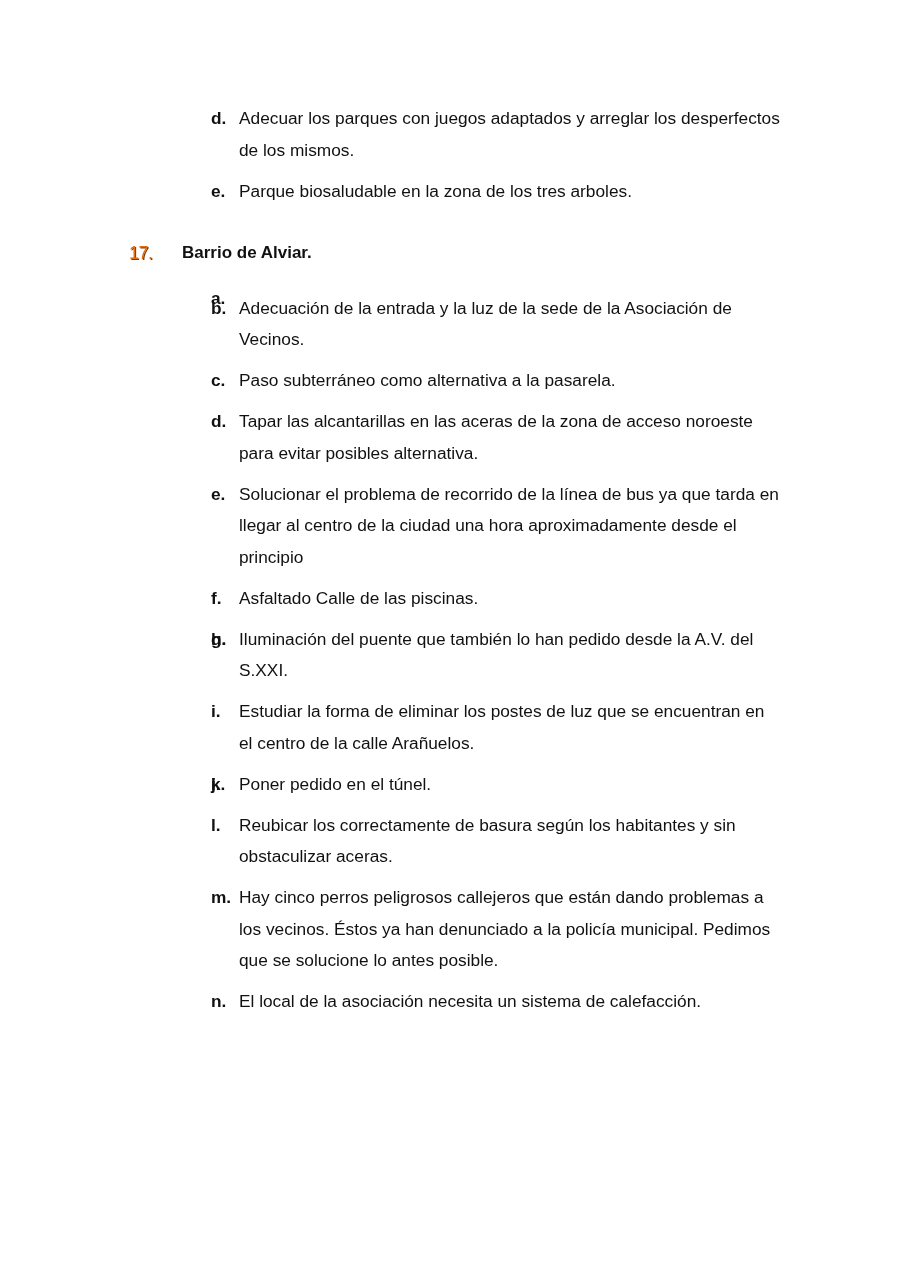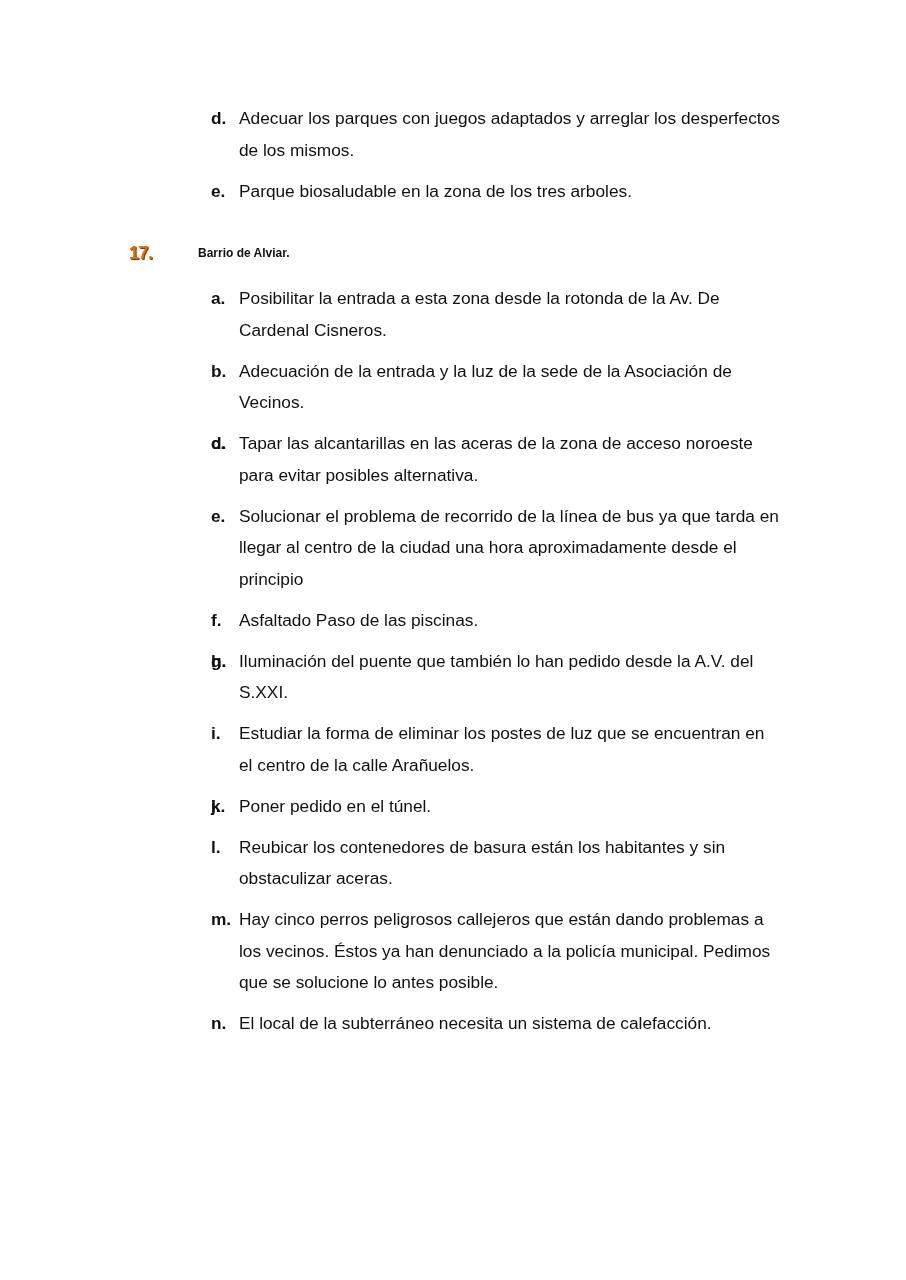--- a/index.html
+++ b/index.html
@@ -3,23 +3,23 @@
   <meta charset="utf-8">
   <style>
     html, body { margin: 0; padding: 0; background: #ffffff; }
     body { width: 906px; height: 1280px; position: relative; overflow: hidden;
            font-family: "Liberation Sans", sans-serif; color: #111111; }
     .page { position: absolute; left: 0; top: 0; width: 906px; height: 1280px; }
     .list { position: absolute; left: 211px; width: 570px; margin: 0; padding: 0; }
     .item { position: relative; padding-left: 28px; font-size: 17.3px; line-height: 31.5px; margin: 0 0 9.5px 0; }
     .marker { position: absolute; left: 0; top: 0; font-weight: bold; }
     .heading { position: absolute; left: 129px; top: 240px; height: 28px; }
-    .heading-num { position: absolute; left: 0; top: 0; font-weight: bold; font-size: 18px; color: #e46c0a;
+    .heading-num { position: absolute; left: 0; top: 0; font-weight: normal; font-size: 18px; color: #e46c0a;
                    text-shadow: 1px 1px 0 #7a3a05; letter-spacing: -0.5px; line-height: 26px; }
-    .heading-title { position: absolute; left: 69px; top: 0; font-weight: bold; font-size: 12px; line-height: 26px; white-space: nowrap; }
+    .heading-title { position: absolute; left: 53px; top: 0; font-weight: bold; font-size: 17px; line-height: 26px; white-space: nowrap; }
   </style>
 </head>
 <body>
 
 <div class="page">
 
   <div class="list" style="top:103px;">
     <div class="item">
       <span class="marker">d.</span>
       <span>Adecuar los parques con juegos adaptados y arreglar los desperfectos de los mismos.</span>
@@ -31,40 +31,40 @@
   </div>
 
   <div class="heading">
     <span class="heading-num">17.</span>
     <span class="heading-title">Barrio de Alviar.</span>
   </div>
 
   <div class="list" style="top:283px;">
     <div class="item">
       <span class="marker">a.</span>
-      <span>Posibilitar  la entrada a esta zona desde la rotonda de la Av. De Cardenal Cisneros.</span>
     </div>
     <div class="item">
       <span class="marker">b.</span>
       <span>Adecuación de la entrada y la luz de la sede de la Asociación de Vecinos.</span>
     </div>
     <div class="item">
       <span class="marker">c.</span>
+      <span>Paso subterráneo como alternativa a la pasarela.</span>
     </div>
     <div class="item">
       <span class="marker">d.</span>
       <span>Tapar las alcantarillas en las aceras de la zona de acceso noroeste para evitar posibles alternativa.</span>
     </div>
     <div class="item">
       <span class="marker">e.</span>
       <span>Solucionar el problema de recorrido de la línea de bus ya que tarda en llegar al centro de la ciudad una hora aproximadamente desde el principio</span>
     </div>
     <div class="item">
       <span class="marker">f.</span>
-      <span>Asfaltado Paso de las piscinas.</span>
+      <span>Asfaltado Calle de las piscinas.</span>
     </div>
     <div class="item">
       <span class="marker">g.</span>
     </div>
     <div class="item">
       <span class="marker">h.</span>
       <span>Iluminación del puente que también lo han pedido desde la A.V. del S.XXI.</span>
     </div>
     <div class="item">
       <span class="marker">i.</span>
@@ -72,25 +72,25 @@
     </div>
     <div class="item">
       <span class="marker">j.</span>
     </div>
     <div class="item">
       <span class="marker">k.</span>
       <span>Poner pedido en el túnel.</span>
     </div>
     <div class="item">
       <span class="marker">l.</span>
-      <span>Reubicar los contenedores de basura están los habitantes y sin obstaculizar aceras.</span>
+      <span>Reubicar los correctamente de basura según los habitantes y sin obstaculizar aceras.</span>
     </div>
     <div class="item">
       <span class="marker">m.</span>
       <span>Hay cinco perros peligrosos callejeros que están dando problemas a los vecinos. Éstos ya han denunciado a la policía municipal. Pedimos que se solucione lo antes posible.</span>
     </div>
     <div class="item">
       <span class="marker">n.</span>
-      <span>El local de la subterráneo necesita un sistema de calefacción.</span>
+      <span>El local de la asociación necesita un sistema de calefacción.</span>
     </div>
   </div>
 
 </div>
 
 </body></html>

